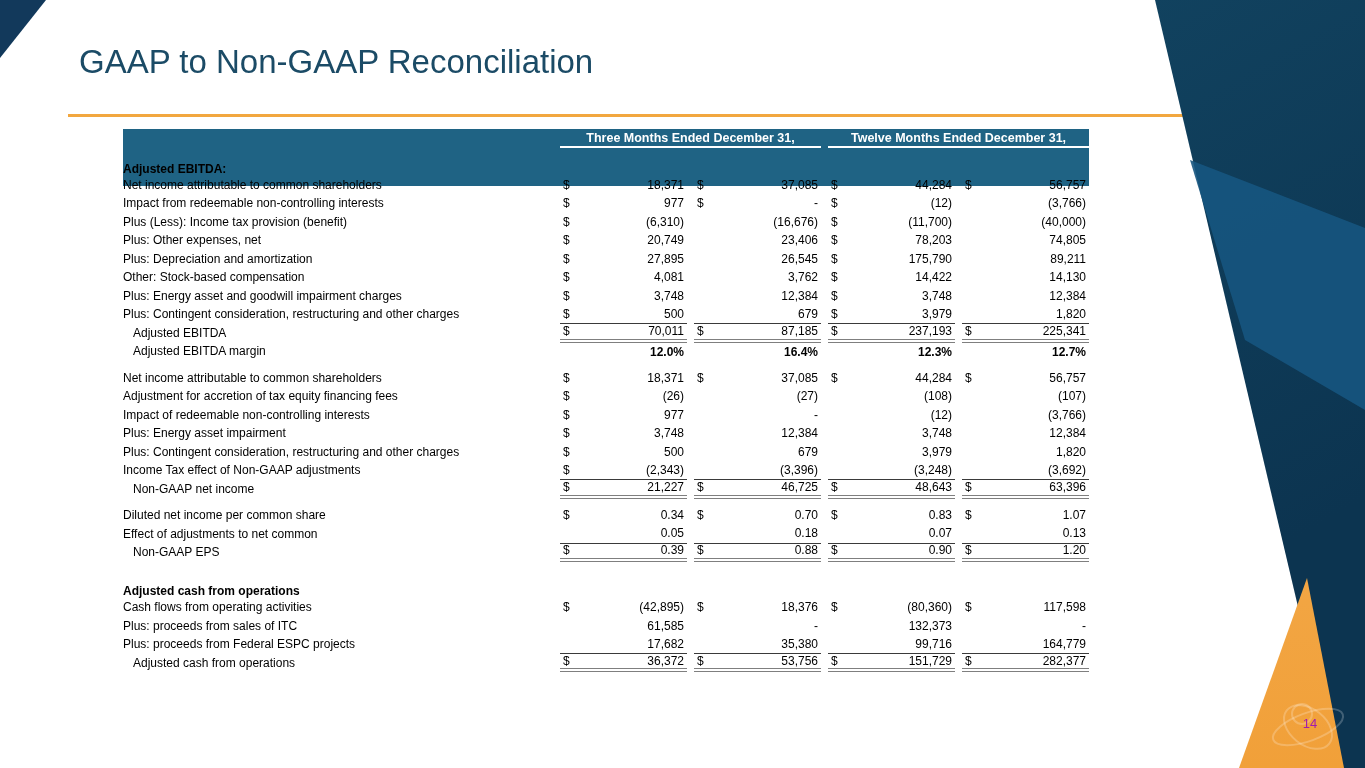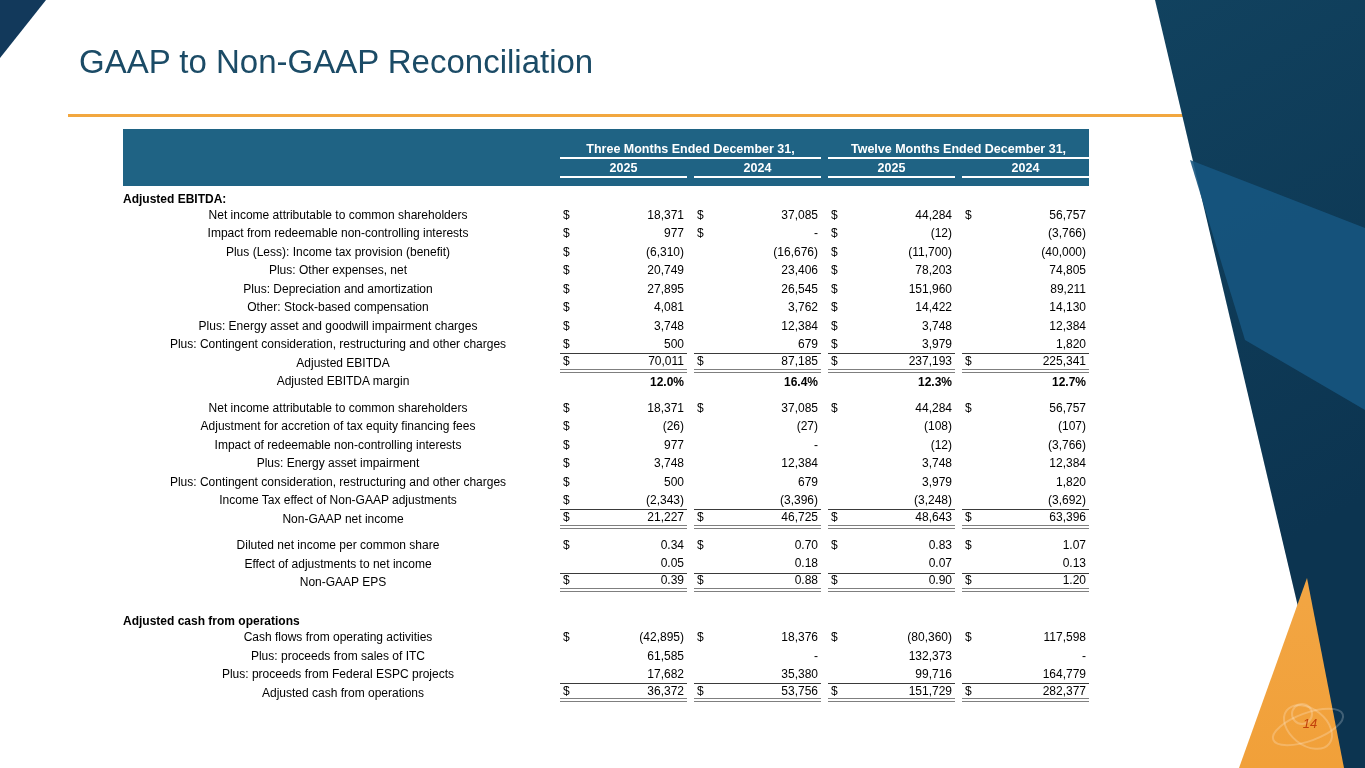--- a/index.html
+++ b/index.html
@@ -24,31 +24,31 @@
   .decor .base{position:absolute;inset:0;
        background:linear-gradient(150deg,var(--navy_top) 0%,var(--navy_dark) 70%);
        clip-path:polygon(15px 0,225px 0,225px 768px,196px 768px);}
   .decor .facet-mid{position:absolute;inset:0;background:var(--navy_mid);opacity:.9;
        clip-path:polygon(50px 160px,225px 228px,225px 410px,105px 340px);}
   .decor .orange-tri{position:absolute;inset:0;
        background:linear-gradient(180deg,var(--orange_tri_top) 0%,var(--orange_tri_bottom) 100%);
        clip-path:polygon(167px 578px,204px 768px,99px 768px);}
   .orbit{position:absolute;left:1267px;top:696px;width:82px;height:62px;}
   .page-number{position:absolute;left:1296px;top:716px;width:28px;text-align:center;
-       color:#c2410c;font-size:13px;font-style:italic;}
+       color:#a21caf;font-size:13px;}
 
   .table-wrap{position:absolute;left:116px;top:129px;width:980px;}
   .header-bg{position:absolute;left:7px;top:0;width:966px;height:57px;background:var(--header_bg);}
   table{position:relative;border-collapse:separate;border-spacing:7px 0;table-layout:fixed;
-        width:980px;font-size:12px;color:#000;margin-top:11px;}
+        width:980px;font-size:12px;color:#000;}
   td{padding:0;vertical-align:middle;}
   thead td{color:#fff;font-weight:bold;text-align:center;height:19px;font-size:12.5px;white-space:nowrap;}
   .gh,.yh{border-bottom:2px solid #fff;}
   tbody td{height:18.5px;line-height:1.1;}
-  .lbl{text-align:center;white-space:nowrap;overflow:hidden;}
+  .lbl{text-align:left;white-space:nowrap;overflow:hidden;}
   .ind{padding-left:10px;}
   .sh{font-weight:bold;padding-top:15px;white-space:nowrap;}
   .val .cl{display:flex;justify-content:space-between;align-items:baseline;padding:0 3px;}
   .val .n{text-align:right;}
   .u{border-bottom:1px solid #3a3a3a;}
   .tt{border-bottom:4px double #7f7f7f;}
   .ex{padding-top:2px;}
   .ex .n{font-weight:bold;}
   .spacer td{height:8px;}
 </style>
@@ -83,27 +83,20 @@
         <col style="width:127px">
       <col style="width:127px">
         <col style="width:127px">
     </colgroup>
     <thead>
       <tr>
         <td></td>
         <td class="gh" colspan="2">Three Months Ended December 31,</td>
         <td class="gh" colspan="2">Twelve Months Ended December 31,</td>
       </tr>
-      <tr>
-        <td></td>
-        <td class="yh">2025</td>
-        <td class="yh">2024</td>
-        <td class="yh">2025</td>
-        <td class="yh">2024</td>
-      </tr>
     </thead>
     <tbody>
         <tr>
           <td class="sh" colspan="5">Adjusted EBITDA:</td>
         </tr>
         <tr>
           <td class="lbl">Net income attributable to common shareholders</td>
           <td class="val">
             <div class="cl">
               <span class="d">$</span>
@@ -220,21 +213,21 @@
           </td>
           <td class="val">
             <div class="cl">
               <span class="d"></span>
               <span class="n">26,545</span>
             </div>
           </td>
           <td class="val">
             <div class="cl">
               <span class="d">$</span>
-              <span class="n">151,960</span>
+              <span class="n">175,790</span>
             </div>
           </td>
           <td class="val">
             <div class="cl">
               <span class="d"></span>
               <span class="n">89,211</span>
             </div>
           </td>
         </tr>
         <tr>
@@ -588,21 +581,21 @@
             </div>
           </td>
           <td class="val">
             <div class="cl">
               <span class="d">$</span>
               <span class="n">1.07</span>
             </div>
           </td>
         </tr>
         <tr>
-          <td class="lbl">Effect of adjustments to net income</td>
+          <td class="lbl">Effect of adjustments to net common</td>
           <td class="val u">
             <div class="cl">
               <span class="d"></span>
               <span class="n">0.05</span>
             </div>
           </td>
           <td class="val u">
             <div class="cl">
               <span class="d"></span>
               <span class="n">0.18</span>

